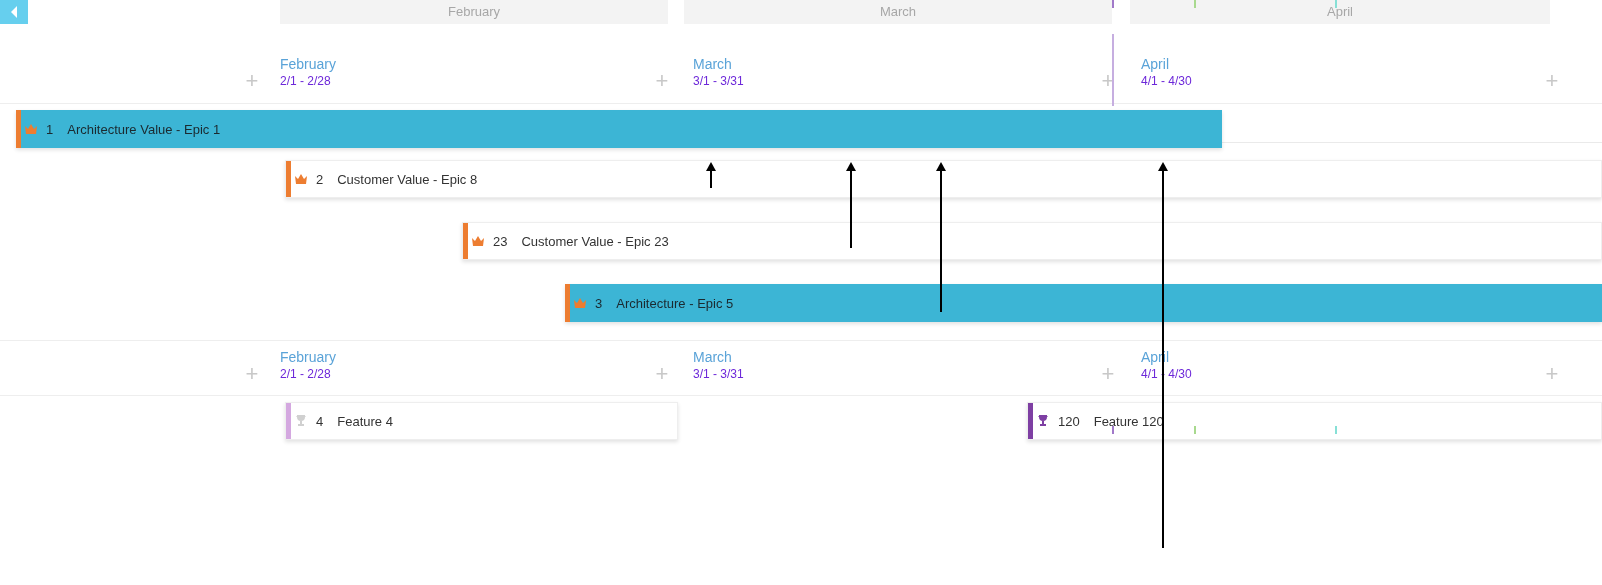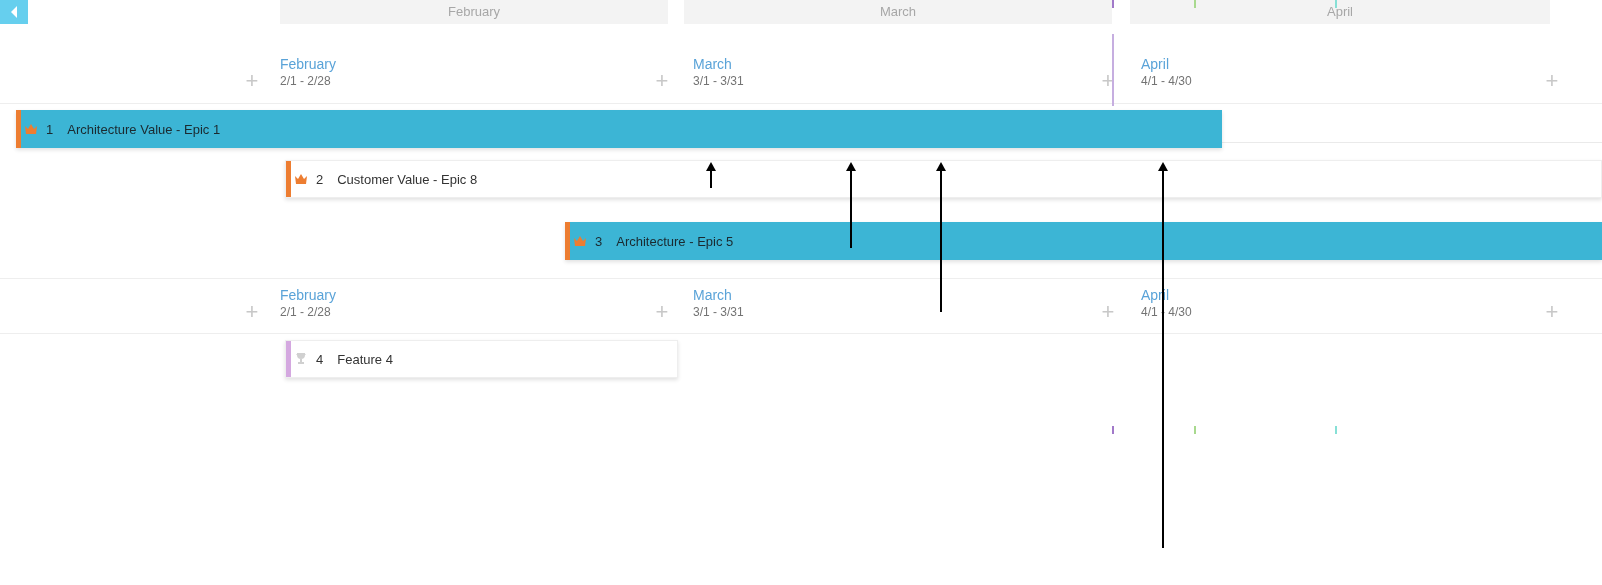--- a/index.html
+++ b/index.html
@@ -54,21 +54,21 @@
       top: 8px;
       height: 40px;
       box-sizing: border-box;
     }
     .period-title {
       color: #5aa3d8;
       font-size: 14px;
       font-weight: 500;
     }
     .period-range {
-      color: #737373;
+      color: #6d28d9;
       font-size: 12px;
       margin-top: 2px;
     }
     .add-btn {
       position: absolute;
       width: 24px; height: 24px;
       color: #c8c8c8;
       font-size: 22px;
       line-height: 22px;
       text-align: center;
@@ -205,20 +205,32 @@
       <span class="crown-icon orange">
           <svg viewBox="0 0 14 12">
             <use href="#crown"></use>
           </svg>
         </span>
       <span class="bar-num">2</span>
       <span class="bar-label">Customer Value - Epic 8</span>
     </div>
   </div>
   <div class="bar-row" style="height:62px">
+    <div class="bar bar-white" style="left:462px;right:0">
+      <span class="stripe" style="background:#ed7d31"></span>
+      <span class="crown-icon orange">
+          <svg viewBox="0 0 14 12">
+            <use href="#crown"></use>
+          </svg>
+        </span>
+      <span class="bar-num">23</span>
+      <span class="bar-label">Customer Value - Epic 23</span>
+    </div>
+  </div>
+  <div class="bar-row" style="height:62px">
     <div class="bar bar-blue" style="left:565px;right:0">
       <span class="stripe" style="background:#ed7d31"></span>
       <span class="crown-icon orange">
           <svg viewBox="0 0 14 12">
             <use href="#crown"></use>
           </svg>
         </span>
       <span class="bar-num">3</span>
       <span class="bar-label">Architecture - Epic 5</span>
     </div>
@@ -248,20 +260,30 @@
   <div class="bar-row" style="height:58px">
     <div class="bar bar-white" style="left:285px;width:393px">
       <span class="stripe" style="background:#d4a8e0"></span>
       <span class="trophy-icon faded">
           <svg viewBox="0 0 14 14">
             <use href="#trophy"></use>
           </svg>
         </span>
       <span class="bar-num">4</span>
       <span class="bar-label">Feature 4</span>
+    </div>
+    <div class="bar bar-white" style="left:1027px;right:0">
+      <span class="stripe" style="background:#7e3fa3"></span>
+      <span class="trophy-icon purple">
+          <svg viewBox="0 0 14 14">
+            <use href="#trophy"></use>
+          </svg>
+        </span>
+      <span class="bar-num">120</span>
+      <span class="bar-label">Feature 120</span>
     </div>
   </div>
 </div>
 
 <div id="ticks-layer" class="ticks" style="left:0;top:0;width:100%;height:100%">
     <div class="tick" style="left: 1112px; top: 0px; height: 8px; background: rgb(161, 121, 201);"></div>
     <div class="tick" style="left: 1194px; top: 0px; height: 8px; background: rgb(168, 217, 142);"></div>
     <div class="tick" style="left: 1335px; top: 0px; height: 8px; background: rgb(135, 224, 214);"></div>
     <div class="tick" style="left: 1112px; top: 426px; height: 8px; background: rgb(161, 121, 201);"></div>
     <div class="tick" style="left: 1194px; top: 426px; height: 8px; background: rgb(168, 217, 142);"></div>

